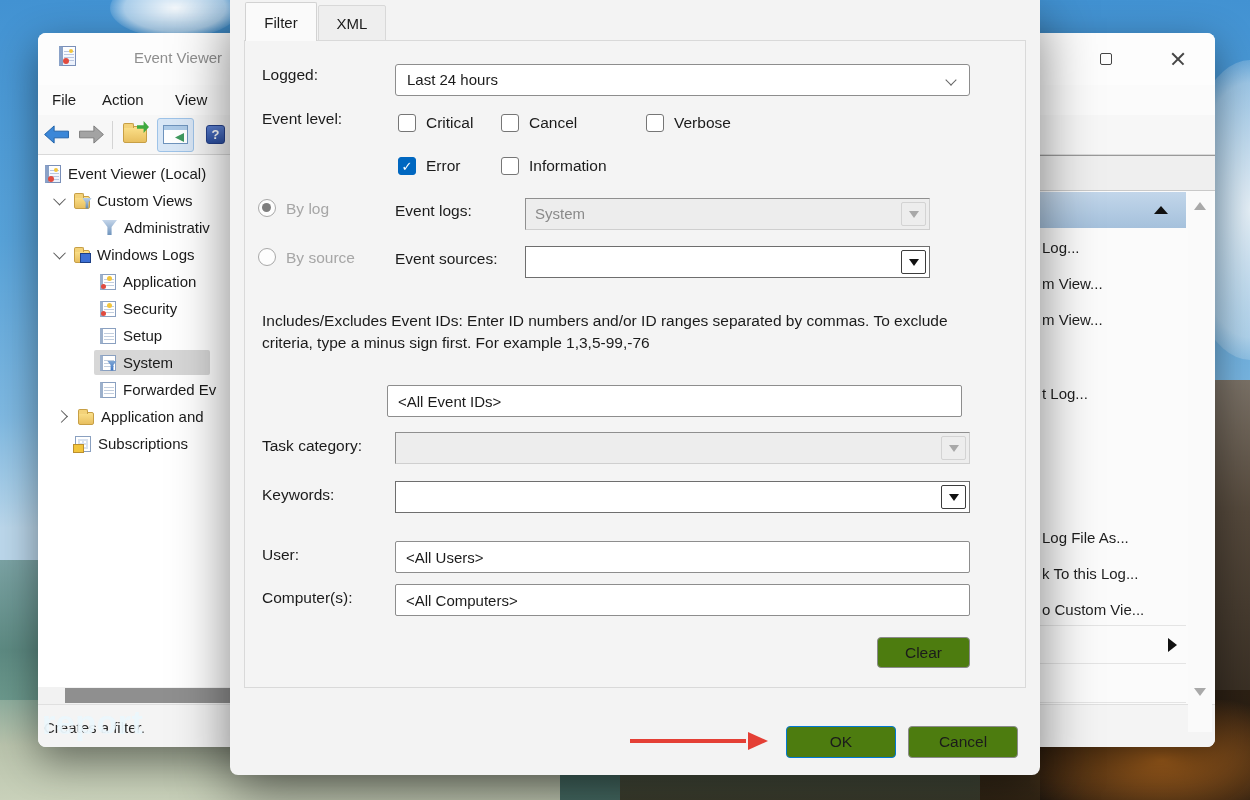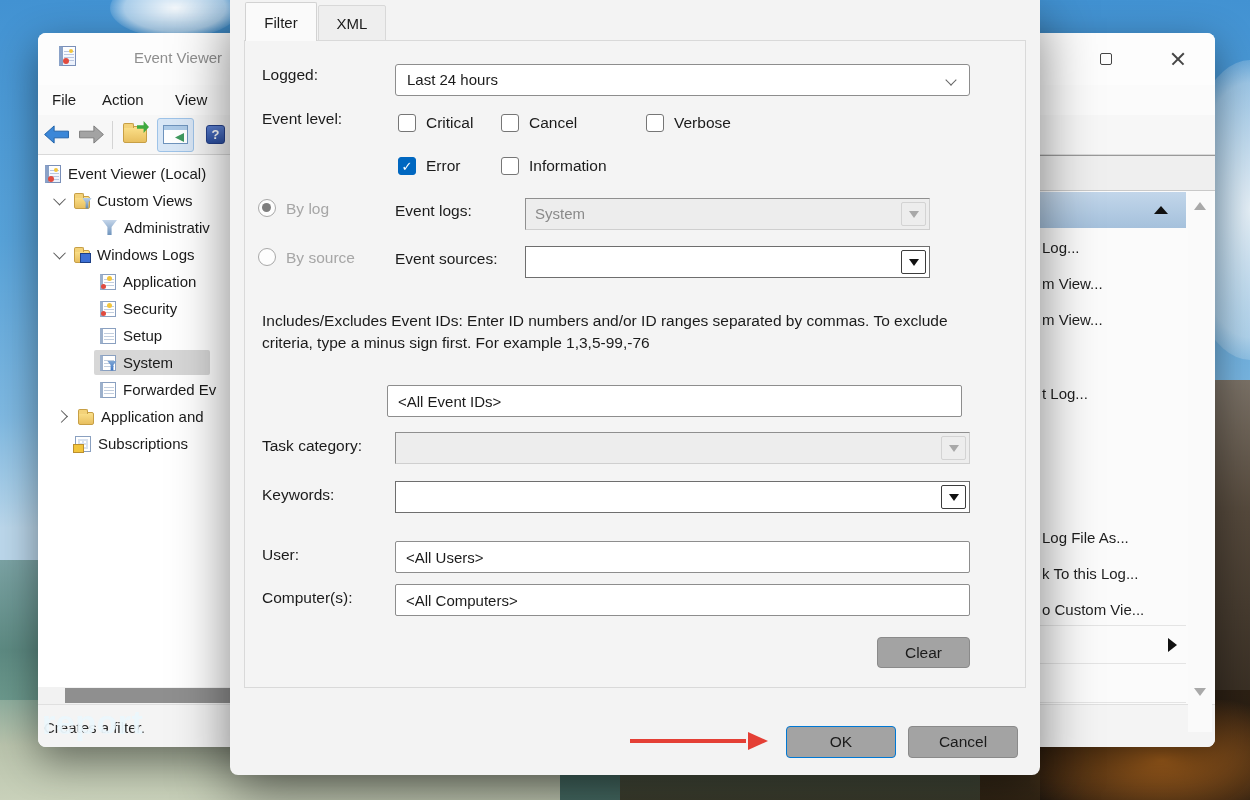--- a/index.html
+++ b/index.html
@@ -115,21 +115,21 @@
   .cbtn-dis { background:#ededed; border:1px solid #d3d3d3; }
   .tri-dn { width:0; height:0; border-left:5px solid transparent; border-right:5px solid transparent; border-top:7px solid #111; }
   .tri-dn-gray { border-top-color:#a8a8a8; }
   .cb { position:absolute; width:18px; height:18px; border:1px solid #767676; border-radius:3px; background:#fff; }
   .cb-on { background:#0067c0; border-color:#0067c0; color:#fff; font-size:13px; line-height:17px; text-align:center; }
   .cb-on::after { content:"✓"; }
   .cb-lbl { position:absolute; font-size:15.5px; color:#1b1b1b; }
   .radio { position:absolute; width:18px; height:18px; border-radius:50%; border:1.6px solid #a8a8a8; background:#fdfdfd; }
   .radio-on::after { content:""; position:absolute; left:3px; top:3px; width:9px; height:9px; border-radius:50%; background:#7e7e7e; }
   .desc { position:absolute; left:32px; top:310px; width:716px; font-size:15.5px; color:#1b1b1b; line-height:1.45; }
-  .btn { position:absolute; background:#a3a3a3; border:1px solid #8a8a8a; border-radius:4px; font-size:15.5px; color:#1b1b1b; display:flex; align-items:center; justify-content:center; cursor:default; }
+  .btn { position:absolute; background:#4d7c0f; border:1px solid #8a8a8a; border-radius:4px; font-size:15.5px; color:#1b1b1b; display:flex; align-items:center; justify-content:center; cursor:default; }
   .btn-primary { border-color:#0078d4; }
 
   
   .annot { position:absolute; z-index:4; left:630px; top:732px; width:138px; height:18px; }
   .annot .line { position:absolute; left:0; top:7px; width:116px; height:4px; background:#e43f35; }
   .annot .head { position:absolute; right:0; top:0; width:0; height:0; border-left:20px solid #e43f35; border-top:9px solid transparent; border-bottom:9px solid transparent; }
 
   
   .wm { position:absolute; z-index:3; left:26px; top:700px; line-height:.92; letter-spacing:.5px; font-weight:600; }
   .wm .l1 { font-size:34px; color:rgba(30,155,224,.92); }

